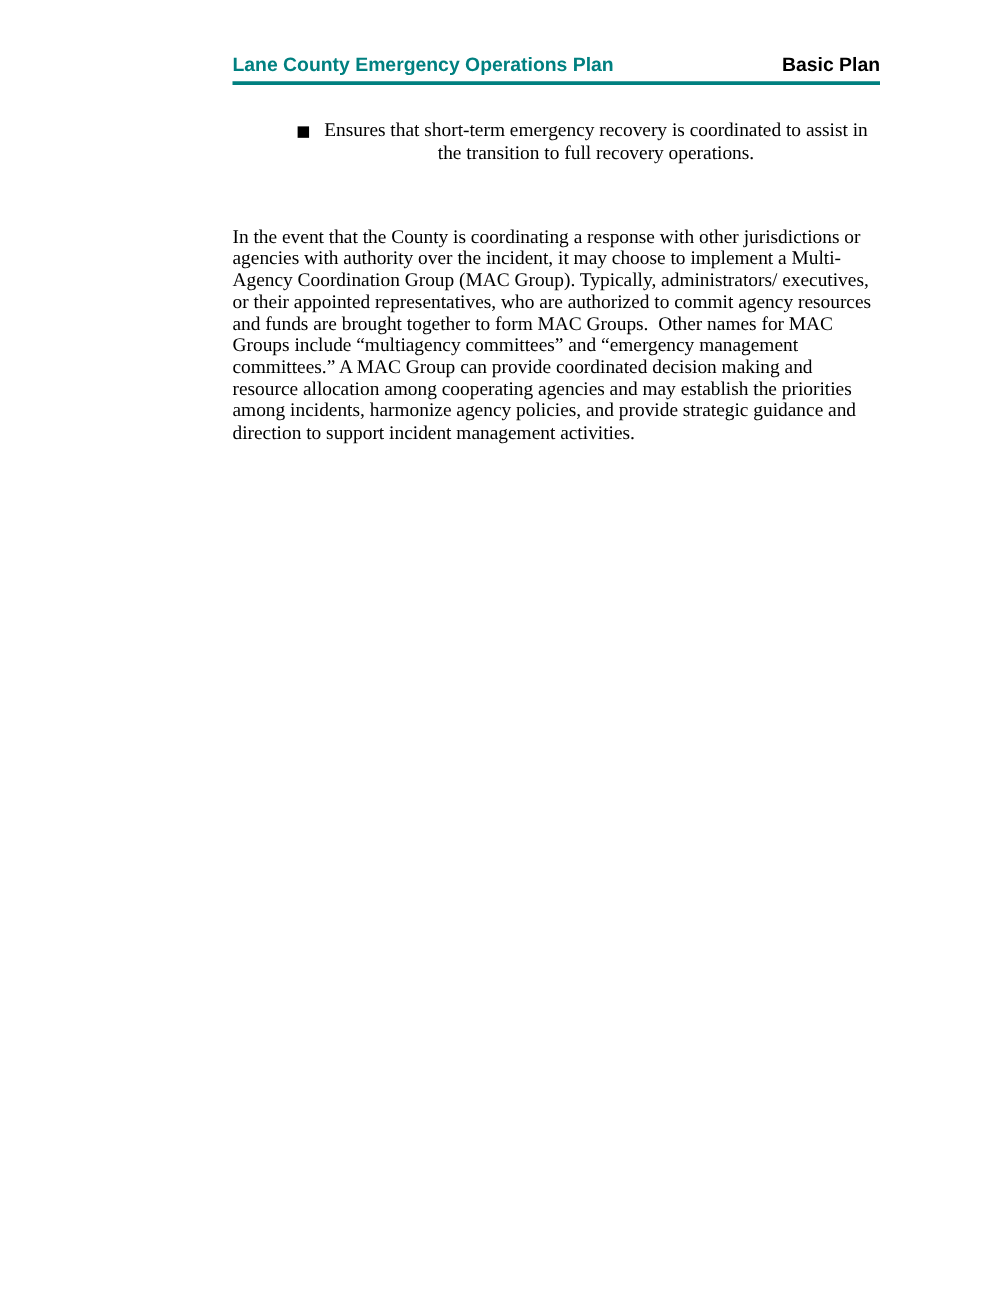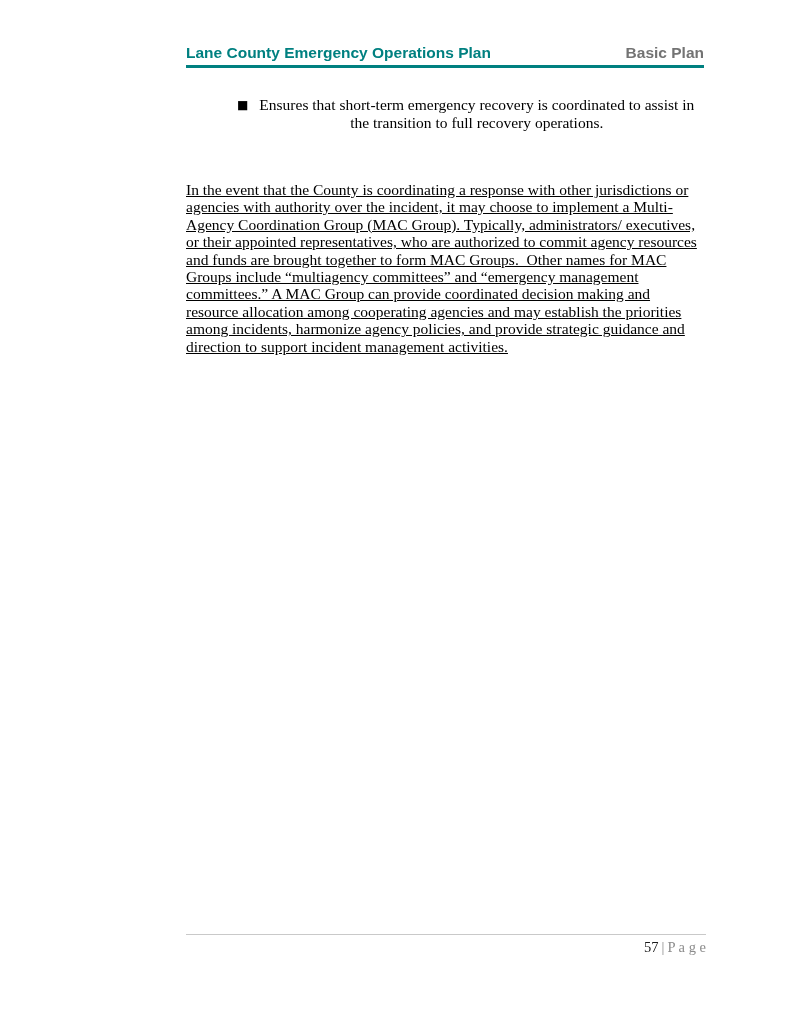--- a/index.html
+++ b/index.html
@@ -26,21 +26,21 @@
     justify-content: space-between;
     align-items: flex-start;
     border-bottom: 3px solid #a3a3a3;
     padding-bottom: 4px;
     font-family: "Liberation Sans", sans-serif;
     font-weight: bold;
     font-size: 15.5px;
     line-height: 1.1;
   }
   .header .left-title  { color: #008080; }
-  .header .right-title { color: #737373; }
+  .header .right-title { color: #000000; }
 
   
   .bullet-item {
     position: absolute;
     left: 237px;
     top: 96px;
     width: 470px;
     display: flex;
     align-items: flex-start;
   }
@@ -72,21 +72,20 @@
 
   
   .section-paragraph {
     position: absolute;
     left: 186px;
     top: 181px;
     width: 530px;
     font-size: 15.5px;
     line-height: 17.4px;
     white-space: pre;
-    text-decoration: underline;
   }
 
   
   .footer {
     position: absolute;
     left: 186px;
     top: 934px;
     width: 520px;
     border-top: 1px solid #c9c9c9;
     padding-top: 3px;
@@ -119,17 +118,14 @@
 agencies with authority over the incident, it may choose to implement a Multi-
 Agency Coordination Group (MAC Group). Typically, administrators/ executives,
 or their appointed representatives, who are authorized to commit agency resources
 and funds are brought together to form MAC Groups.  Other names for MAC
 Groups include “multiagency committees” and “emergency management
 committees.” A MAC Group can provide coordinated decision making and
 resource allocation among cooperating agencies and may establish the priorities
 among incidents, harmonize agency policies, and provide strategic guidance and
 direction to support incident management activities.</div>
 
-  <div class="footer" style="border-top-color: rgb(201, 201, 201);">
-    <span class="page-number">57</span><span class="separator">|</span><span class="page-label">P a g e</span>
-  </div>
 
 </div>
 
 </body></html>

